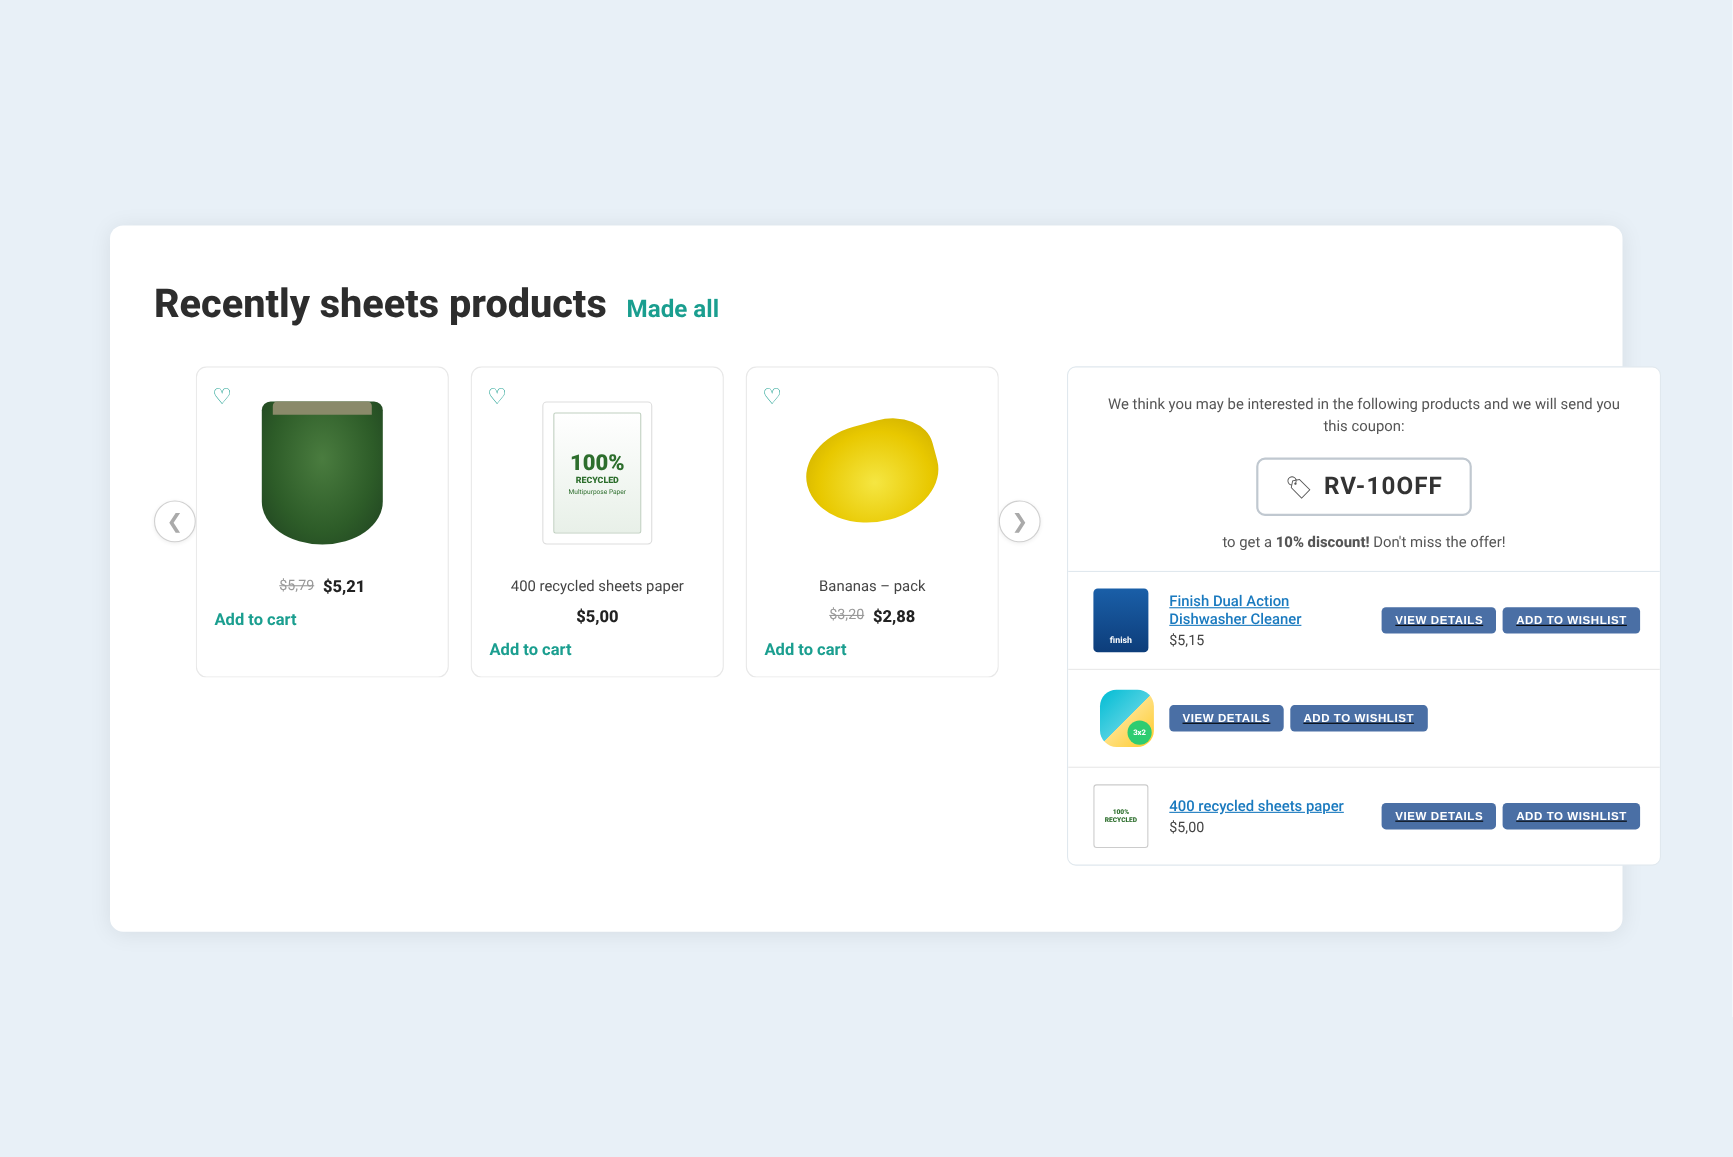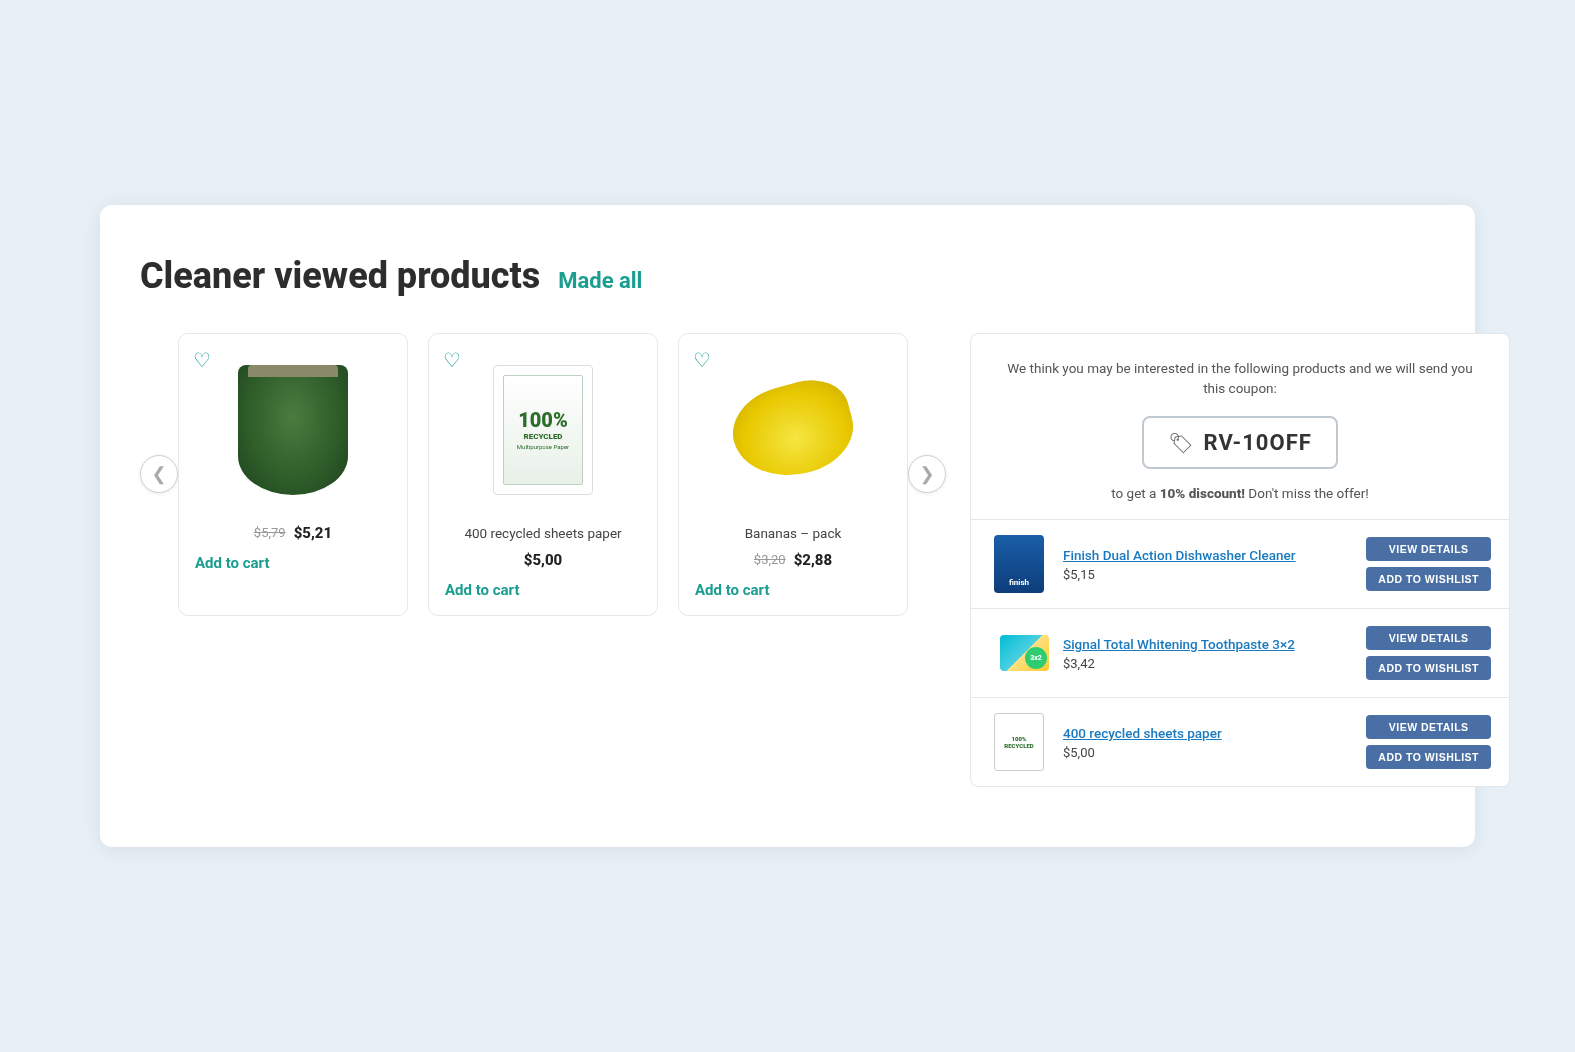--- a/index.html
+++ b/index.html
@@ -272,23 +272,23 @@
       bottom: 6px;
       left: 50%;
       transform: translateX(-50%);
       font-size: 8px;
       color: #fff;
       font-weight: 700;
     }
     
     .img-signal {
       width: 58px;
-      height: 36px;
+      height: 52px;
       background: linear-gradient(135deg, #00bcd4 0%, #4dd0e1 50%, #ffe082 50%, #ffca28 100%);
-      border-radius: 4px;
+      border-radius: 15px;
       position: relative;
       margin-left: 11px;
     }
     .signal-badge {
       position: absolute;
       bottom: 2px;
       right: 2px;
       width: 22px;
       height: 22px;
       background: #2ecc71;
@@ -327,22 +327,23 @@
       cursor: pointer;
       font-weight: 500;
       margin-bottom: 4px;
     }
     .rec-price {
       font-size: 13px;
       color: #444;
     }
     .rec-actions {
       display: flex;
-      flex-direction: column;
+      flex-direction: row;
       gap: 6px;
+      text-decoration: underline;
     }
     .btn-view-details {
       background: #4a6fa5;
       color: #fff;
       border: none;
       border-radius: 4px;
       padding: 6px 12px;
       font-size: 10.5px;
       font-weight: 700;
       cursor: pointer;
@@ -368,21 +369,21 @@
     }
     .left-section {
       flex: 1;
     }
   </style>
 </head>
 <body>
 
 <div class="page-wrapper">
   <div class="section-header">
-    <h2 class="section-title">Cleaner viewed products</h2>
+    <h2 class="section-title">Recently sheets products</h2>
     <a class="view-all-link">Made all</a>
   </div>
 
   <div class="main-content">
     <div class="left-section">
       <div class="carousel-area">
         <button class="carousel-btn">
           <span>❮</span>
         </button>
 
@@ -468,24 +469,20 @@
             <button class="btn-add-wishlist">ADD TO WISHLIST</button>
           </div>
         </div>
 
         <div class="rec-item">
           <div class="rec-img">
             <div class="img-signal">
               <div class="signal-badge">3x2</div>
             </div>
           </div>
-          <div class="rec-info">
-            <p class="rec-name">Signal Total Whitening Toothpaste 3×2</p>
-            <p class="rec-price">$3,42</p>
-          </div>
           <div class="rec-actions">
             <button class="btn-view-details">VIEW DETAILS</button>
             <button class="btn-add-wishlist">ADD TO WISHLIST</button>
           </div>
         </div>
 
         <div class="rec-item">
           <div class="rec-img">
             <div class="img-recycled-sm">
               <div class="recycled-sm-inner">100%<br>RECYCLED</div>

